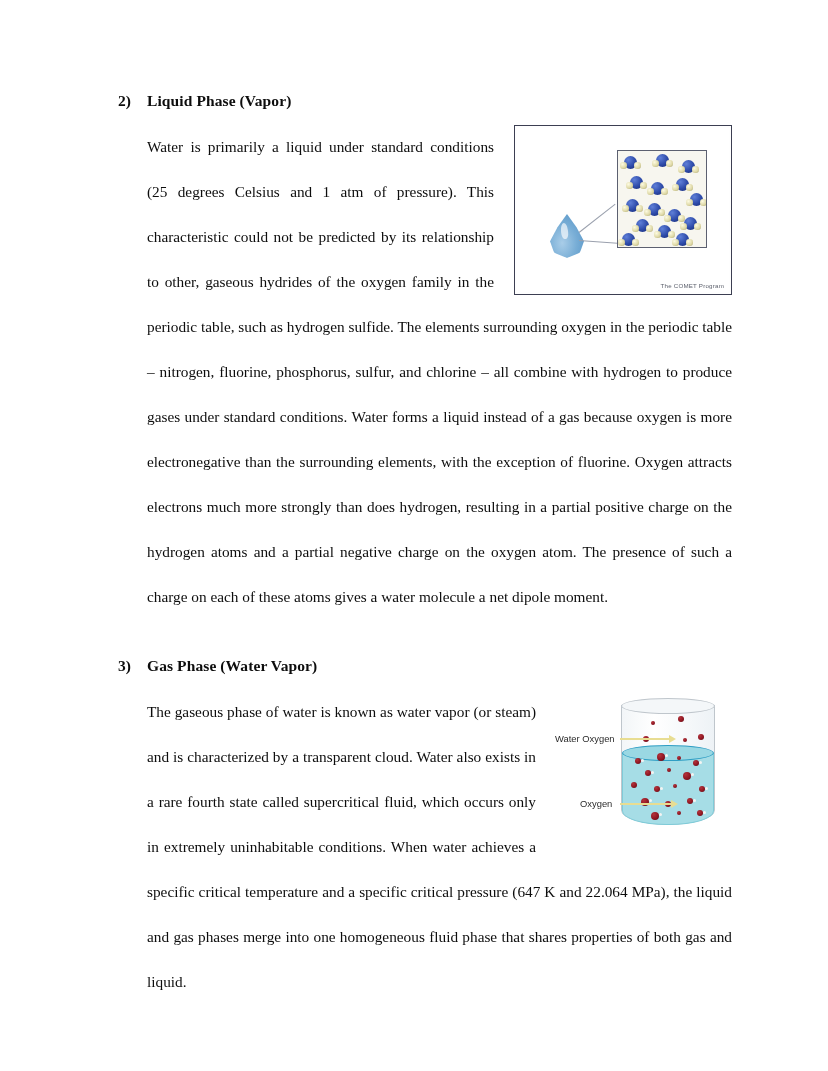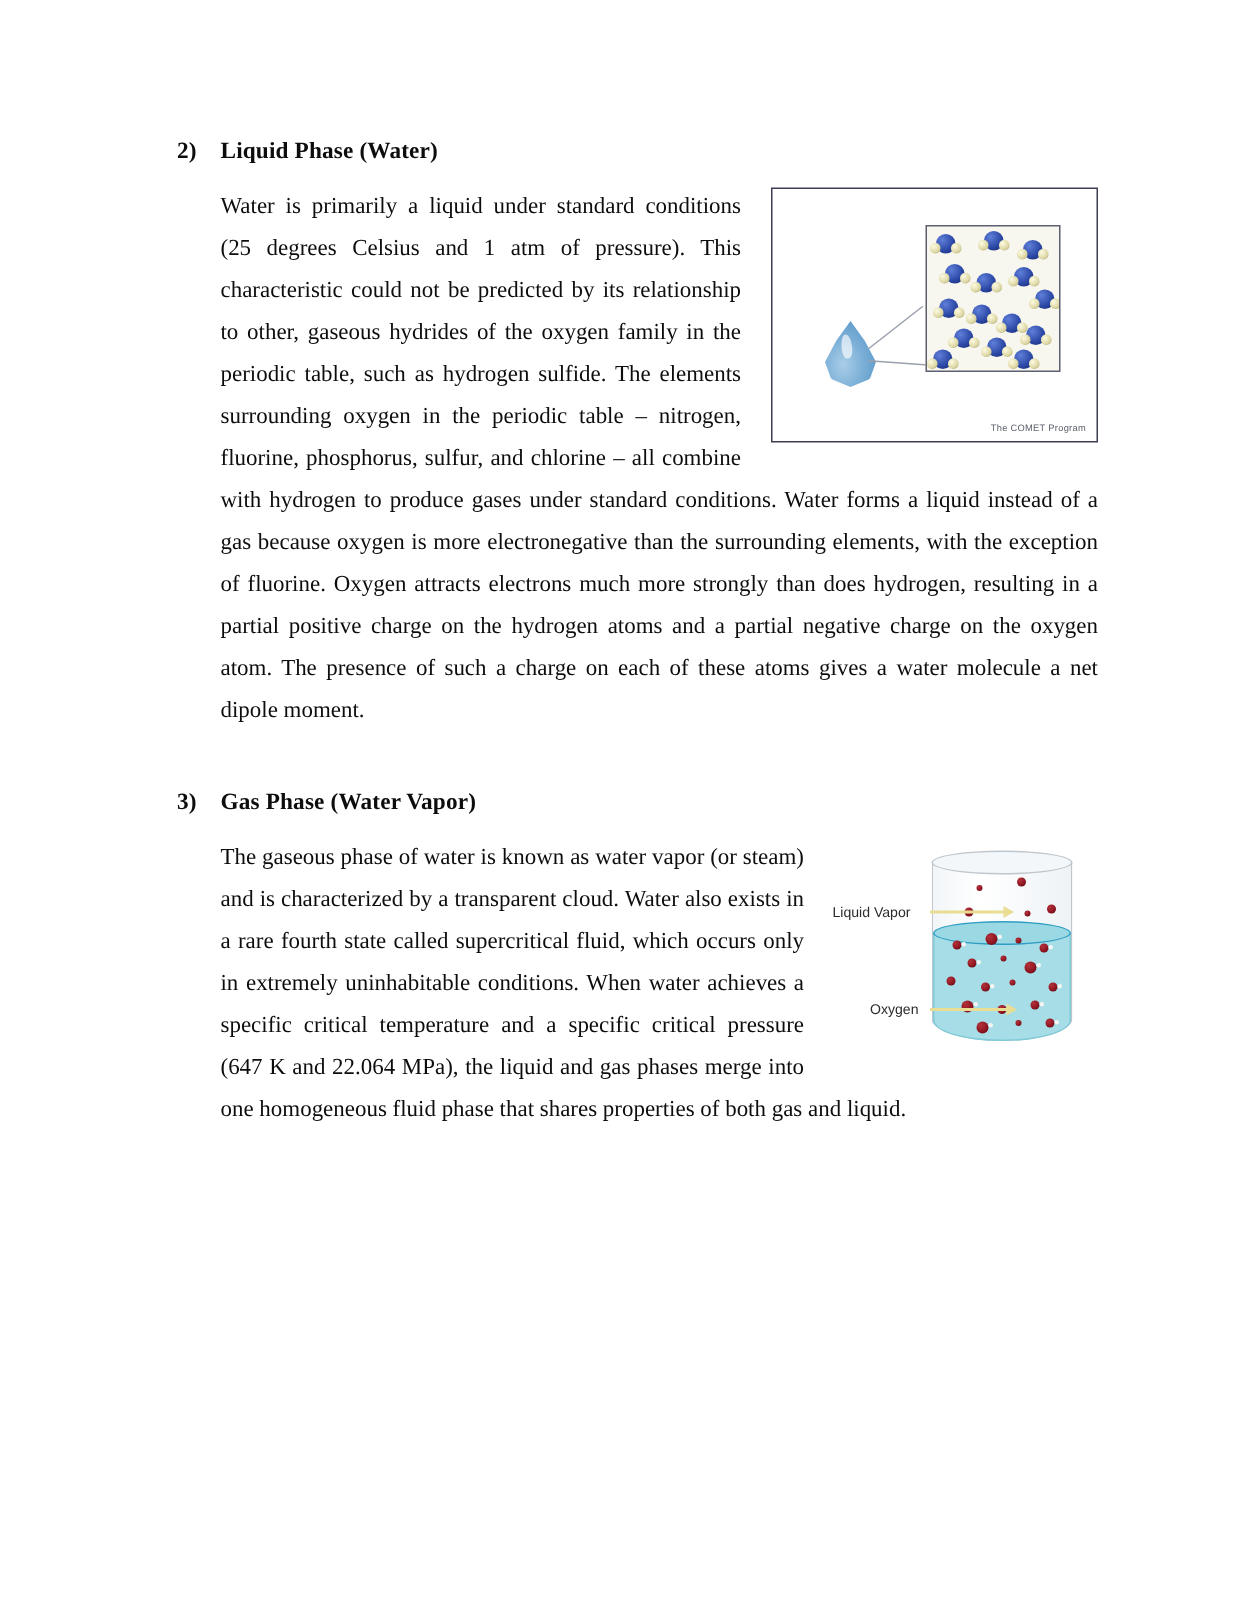--- a/index.html
+++ b/index.html
@@ -40,21 +40,21 @@
   .section-title { font-weight: bold; }
 
   
   .body-block {
     padding-left: 29px;
     box-sizing: border-box;
   }
   .para {
     margin: 0;
     font-size: 15.3px;
-    line-height: 28px;
+    line-height: 45px;
     text-align: justify;
     text-justify: inter-word;
     hyphens: none;
   }
 
   .spacer-between { height: 38px; }
 
   
   .fig-droplet {
     float: right;
@@ -230,21 +230,21 @@
   .clearfix::after { content: ""; display: block; clear: both; }
 </style>
 </head>
 <body>
 
 <div class="page">
   <div class="content">
 
     <div class="section-heading">
       <span class="section-num">2)</span>
-      <span class="section-title">Liquid Phase (Water)</span>
+      <span class="section-title">Liquid Phase (Vapor)</span>
     </div>
 
     <div class="body-block clearfix">
 
       <div class="fig-droplet">
         <div class="inner">
           <div class="drop"></div>
           <div class="drop-shine"></div>
 
           <div class="callout-line" style="left:62px; top:104px; width:46px; transform:rotate(-38deg);"></div>
@@ -310,21 +310,21 @@
           <div class="dot sm" style="left:52px; top:86px;"></div>
           <div class="dot md white-h" style="left:78px; top:88px;"></div>
           <div class="dot lg white-h" style="left:20px; top:100px;"></div>
           <div class="dot md" style="left:44px; top:103px;"></div>
           <div class="dot md white-h" style="left:66px; top:100px;"></div>
           <div class="dot sm" style="left:56px; top:113px;"></div>
           <div class="dot lg white-h" style="left:30px; top:114px;"></div>
           <div class="dot md white-h" style="left:76px; top:112px;"></div>
         </div>
 
-        <div class="bk-label" style="left:1px; top:40px;">Liquid Vapor</div>
+        <div class="bk-label" style="left:1px; top:40px;">Water Oxygen</div>
         <div class="bk-arrow" style="left:66px; top:45px; width:50px;"></div>
 
         <div class="bk-label" style="left:26px; top:105px;">Oxygen</div>
         <div class="bk-arrow" style="left:66px; top:110px; width:52px;"></div>
       </div>
 
       <p class="para">The gaseous phase of water is known as water vapor (or steam) and is characterized by a transparent cloud. Water also exists in a rare fourth state called supercritical fluid, which occurs only in extremely uninhabitable conditions. When water achieves a specific critical temperature and a specific critical pressure (647 K and 22.064 MPa), the liquid and gas phases merge into one homogeneous fluid phase that shares properties of both gas and liquid.</p>
     </div>
 
   </div>

